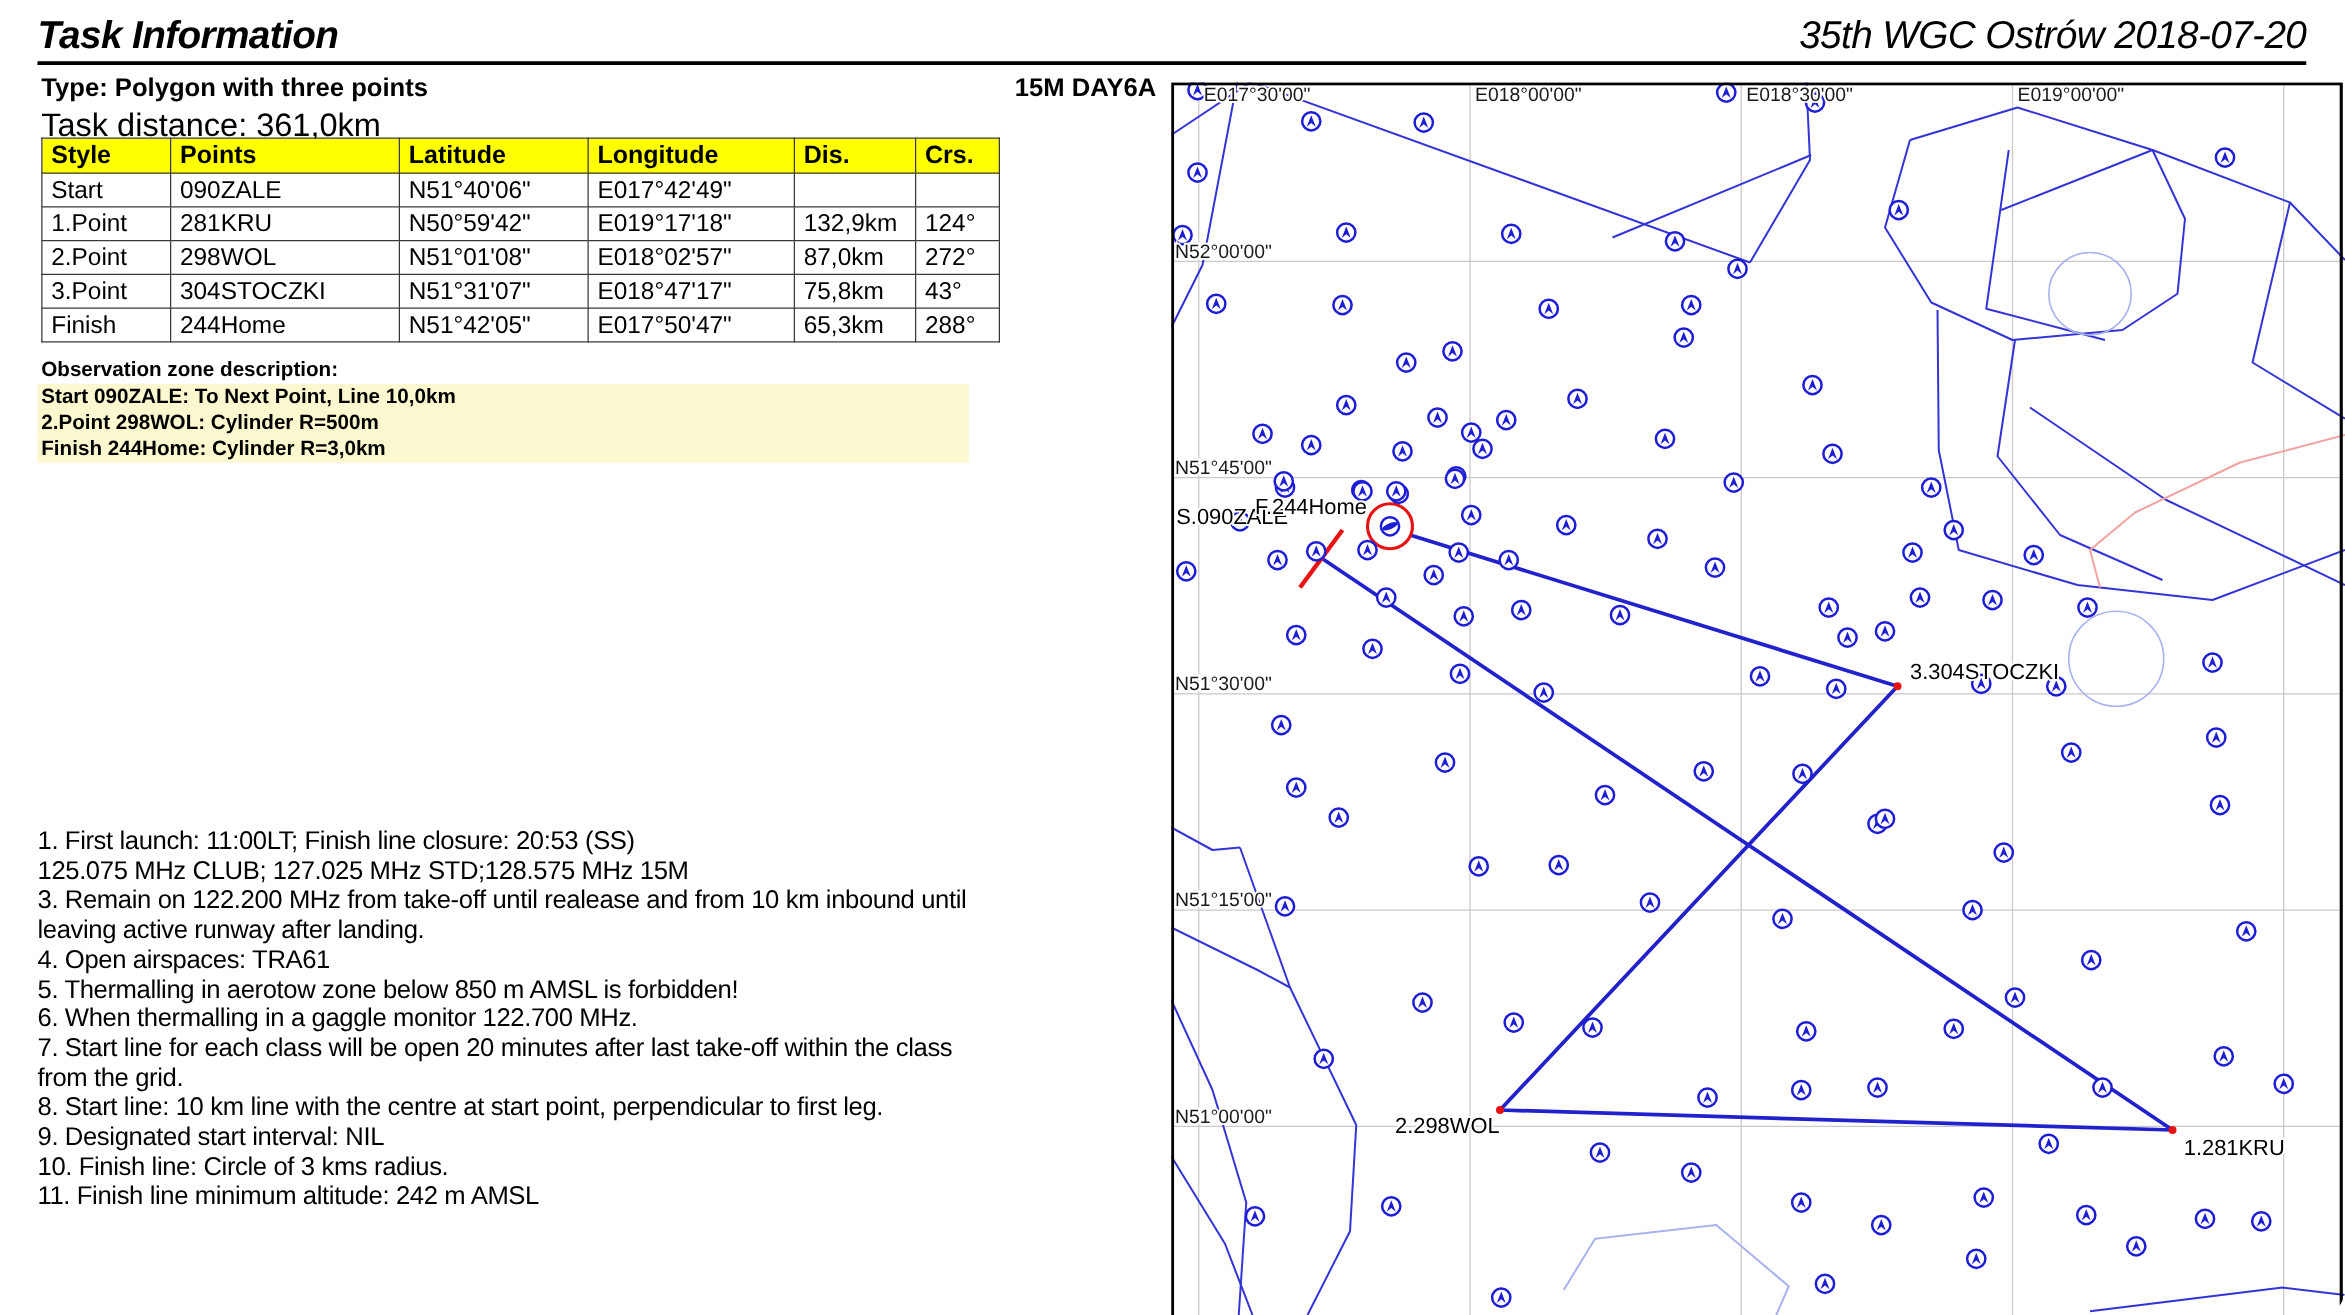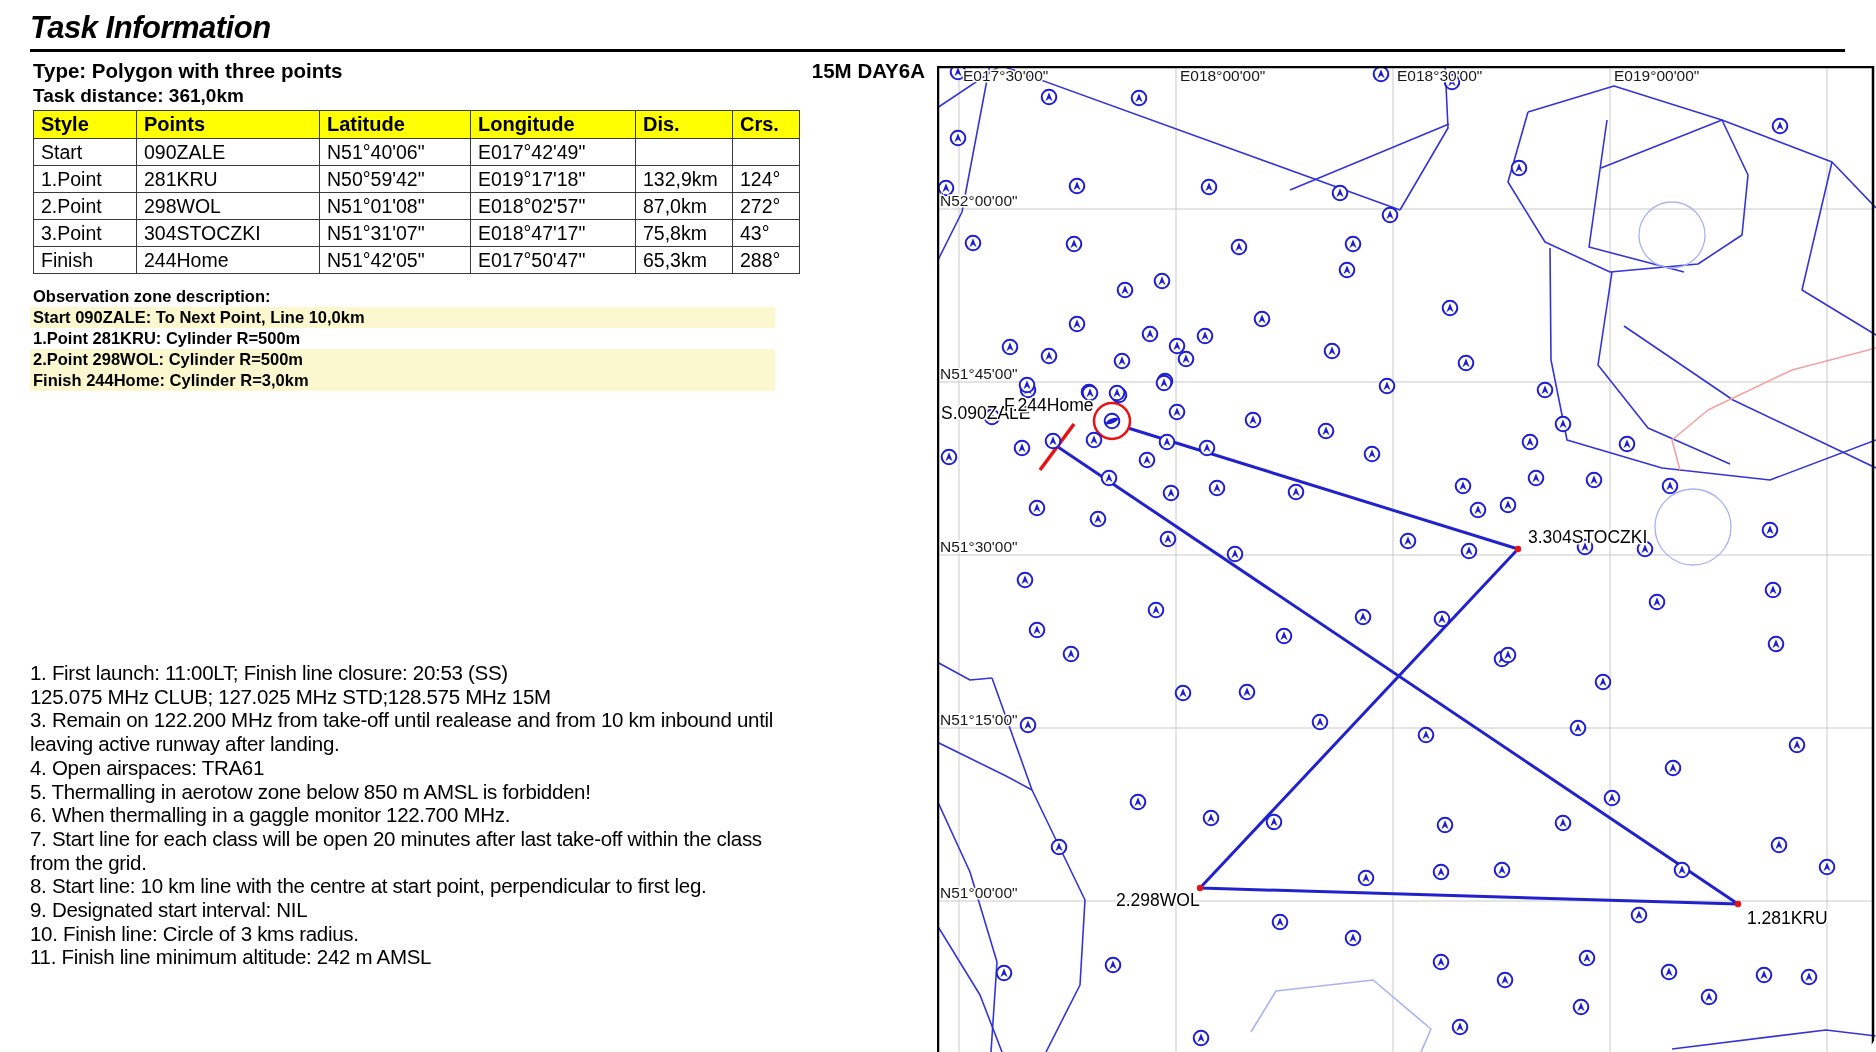--- a/index.html
+++ b/index.html
@@ -4,38 +4,39 @@
 <style>
   html,body{margin:0;padding:0;background:#ffffff;}
   #sheet{position:relative;width:1876px;height:1052px;background:#ffffff;
          font-family:"Liberation Sans",sans-serif;color:#000;overflow:hidden;border-radius:20px;}
   .abs{position:absolute;}
   #page-title{left:30px;top:10px;font-size:31px;font-weight:bold;font-style:italic;letter-spacing:-0.5px;}
   #comp-title{left:1200px;top:10px;width:645px;text-align:right;font-size:31px;font-style:italic;letter-spacing:-0.5px;}
   #head-rule{left:30px;top:49px;width:1815px;height:3px;background:#000;}
   #type-line{left:33px;top:59px;font-size:20.5px;font-weight:bold;}
   #class-day{left:620px;top:59px;width:305px;text-align:right;font-size:20.5px;font-weight:bold;}
-  #dist-line{left:33px;top:85px;font-size:19px;font-weight:bold;}
+  #dist-line{left:33px;top:85px;font-size:26px;font-weight:normal;}
   #task-table{left:33px;top:110px;border-collapse:collapse;}
   #task-table th,#task-table td{border:1px solid #3a3a3a;padding:0 7px;white-space:nowrap;
       font-size:19.5px;height:26px;text-align:left;font-weight:normal;}
   #task-table th{background:#ffff00;font-weight:bold;font-size:20px;height:27px;}
   #obs-block{left:30px;top:286px;font-size:16.5px;line-height:21px;}
   #obs-block .obs-line{width:742px;padding-left:3px;font-weight:bold;}
   #obs-block .hl{background:#FBF8CF;}
   #notes-block{left:30px;top:661px;width:915px;font-size:20.5px;line-height:23.7px;letter-spacing:-0.3px;}
   #map-wrap{left:937px;top:66px;width:939px;height:986px;}
   .col-style{width:88px;} .col-points{width:168px;} .col-lat{width:136px;}
   .col-lon{width:150px;} .col-dis{width:82px;} .col-crs{width:52px;}
 </style>
 </head>
 <body>
 
 <div id="sheet">
   <div class="abs" id="page-title">Task Information</div>
+  <div class="abs" id="comp-title">35th WGC Ostrów 2018-07-20</div>
   <div class="abs" id="head-rule"></div>
 
   <div class="abs" id="type-line">Type: Polygon with three points</div>
   <div class="abs" id="class-day">15M DAY6A</div>
   <div class="abs" id="dist-line">Task distance: 361,0km</div>
 
   <table class="abs" id="task-table">
     <thead>
         <tr>
           <th class="col-style">Style</th>
@@ -86,21 +87,20 @@
           <td>E017°50'47"</td>
           <td>65,3km</td>
           <td>288°</td>
         </tr>
       </tbody>
   </table>
 
   <div class="abs" id="obs-block">
     <div class="obs-line">Observation zone description:</div>
   <div class="obs-line hl">Start 090ZALE: To Next Point, Line 10,0km</div>
-      <div class="obs-line">1.Point 281KRU: Cylinder R=500m</div>
       <div class="obs-line hl">2.Point 298WOL: Cylinder R=500m</div>
       <div class="obs-line hl">Finish 244Home: Cylinder R=3,0km</div>
     </div>
 
   <div class="abs" id="notes-block">
       <div>1. First launch: 11:00LT; Finish line closure: 20:53 (SS)</div>
       <div>125.075 MHz CLUB; 127.025 MHz STD;128.575 MHz 15M</div>
       <div>3. Remain on 122.200 MHz from take-off until realease and from 10 km inbound until</div>
       <div>leaving active runway after landing.</div>
       <div>4. Open airspaces: TRA61</div>

